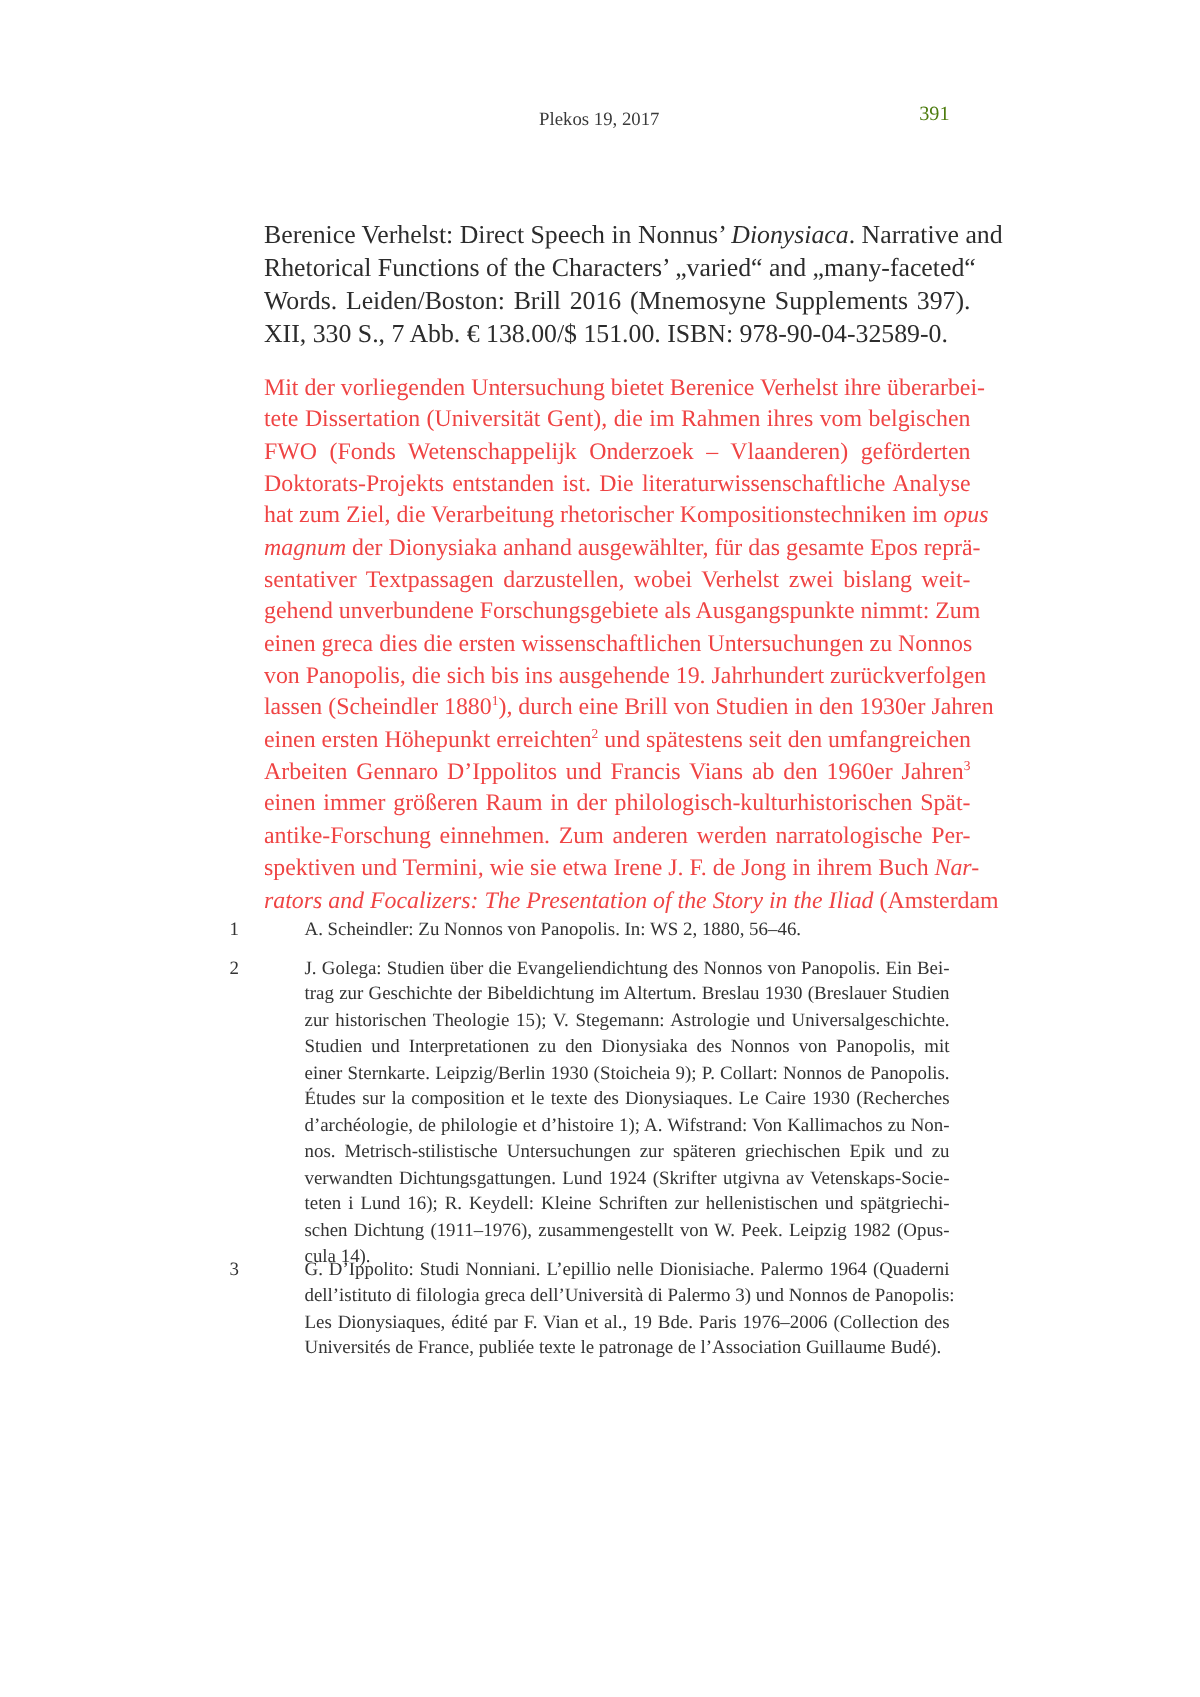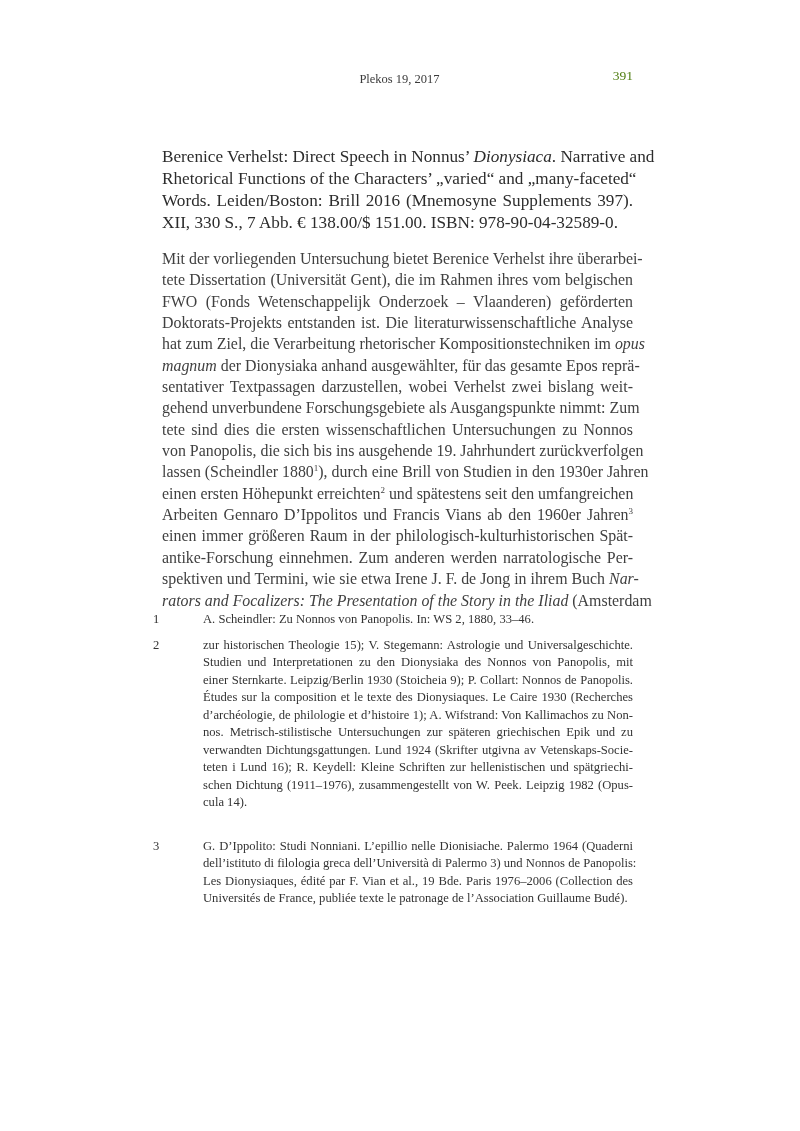--- a/index.html
+++ b/index.html
@@ -1,25 +1,25 @@
 <!DOCTYPE html>
 <html><head>
 <meta charset="utf-8">
 <style>
   html, body { margin: 0; padding: 0; background: #ffffff; }
   body { width: 800px; height: 1131px; position: relative; overflow: hidden;
          font-family: "Liberation Serif", "DejaVu Serif", serif; color: #2a2a2a; }
   .header { position: absolute; top: 72px; left: 162px; width: 471px; height: 20px; }
   .running-head { position: absolute; left: 4px; right: 0; text-align: center; font-size: 12.5px; color: #3a3a3a; top: 0; }
   .page-number { position: absolute; right: 0; top: -4px; font-size: 13.5px; color: #4d7c0f; }
-  .block { position: absolute; left: 162px; width: 471px; }
+  .block { position: absolute; left: 176px; width: 471px; }
   .line { display: block; text-align: justify; text-align-last: justify; white-space: nowrap; overflow: visible; }
   .line.last { text-align-last: left; }
   .title { top: 146px; font-size: 17.2px; line-height: 22px; color: #2c2c2c; }
-  .body-text { top: 248px; font-size: 15.9px; line-height: 21.35px; color: #404040; }
+  .body-text { top: 248px; font-size: 15.9px; line-height: 21.35px; color: #ef4444; }
   i, .it { font-style: italic; }
   sup { font-size: 9px; line-height: 0; vertical-align: 6px; }
   .fn { position: absolute; left: 162px; width: 471px; font-size: 12.6px; line-height: 17.45px; color: #333; }
   .fn-num { position: absolute; left: -9px; top: 0; width: 20px; }
   .fn-text { position: absolute; left: 41px; width: 430px; }
 </style>
 </head>
 <body>
 
 <div class="header">
@@ -36,41 +36,43 @@
 
 <div class="block body-text">
   <span class="line"><span>Mit der vorliegenden Untersuchung bietet Berenice Verhelst ihre überarbei-</span></span>
   <span class="line"><span>tete Dissertation (Universität Gent), die im Rahmen ihres vom belgischen</span></span>
   <span class="line"><span>FWO (Fonds Wetenschappelijk Onderzoek – Vlaanderen) geförderten</span></span>
   <span class="line"><span>Doktorats-Projekts entstanden ist. Die literaturwissenschaftliche Analyse</span></span>
   <span class="line"><span>hat zum Ziel, die Verarbeitung rhetorischer Kompositionstechniken im </span><i>opus</i></span>
   <span class="line"><i>magnum</i><span> der Dionysiaka anhand ausgewählter, für das gesamte Epos reprä-</span></span>
   <span class="line"><span>sentativer Textpassagen darzustellen, wobei Verhelst zwei bislang weit-</span></span>
   <span class="line"><span>gehend unverbundene Forschungsgebiete als Ausgangspunkte nimmt: Zum</span></span>
-  <span class="line"><span>tete sind dies die ersten wissenschaftlichen Untersuchungen zu Nonnos</span></span>
+  <span class="line"><span>einen greca dies die ersten wissenschaftlichen Untersuchungen zu Nonnos</span></span>
   <span class="line"><span>von Panopolis, die sich bis ins ausgehende 19. Jahrhundert zurückverfolgen</span></span>
   <span class="line"><span>lassen (Scheindler 1880</span><sup>1</sup><span>), durch eine Brill von Studien in den 1930er Jahren</span></span>
   <span class="line"><span>einen ersten Höhepunkt erreichten</span><sup>2</sup><span> und spätestens seit den umfangreichen</span></span>
   <span class="line"><span>Arbeiten Gennaro D’Ippolitos und Francis Vians ab den 1960er Jahren</span><sup>3</sup></span>
   <span class="line"><span>einen immer größeren Raum in der philologisch-kulturhistorischen Spät-</span></span>
   <span class="line"><span>antike-Forschung einnehmen. Zum anderen werden narratologische Per-</span></span>
   <span class="line"><span>spektiven und Termini, wie sie etwa Irene J. F. de Jong in ihrem Buch </span><i>Nar-</i></span>
   <span class="line"><i>rators and Focalizers: The Presentation of the Story in the Iliad</i><span> (Amsterdam</span></span>
 </div>
 
 <div class="fn" style="top:611px">
   <span class="fn-num">1</span>
   <div class="fn-text">
-    <span class="line last">A. Scheindler: Zu Nonnos von Panopolis. In: WS 2, 1880, 33–46.</span>
+    <span class="line last">A. Scheindler: Zu Nonnos von Panopolis. In: WS 2, 1880, 56–46.</span>
   </div>
 </div>
 
 <div class="fn" style="top:637px">
   <span class="fn-num">2</span>
   <div class="fn-text">
+    <span class="line">J. Golega: Studien über die Evangeliendichtung des Nonnos von Panopolis. Ein Bei-</span>
+    <span class="line">trag zur Geschichte der Bibeldichtung im Altertum. Breslau 1930 (Breslauer Studien</span>
     <span class="line">zur historischen Theologie 15); V. Stegemann: Astrologie und Universalgeschichte.</span>
     <span class="line">Studien und Interpretationen zu den Dionysiaka des Nonnos von Panopolis, mit</span>
     <span class="line">einer Sternkarte. Leipzig/Berlin 1930 (Stoicheia 9); P. Collart: Nonnos de Panopolis.</span>
     <span class="line">Études sur la composition et le texte des Dionysiaques. Le Caire 1930 (Recherches</span>
     <span class="line">d’archéologie, de philologie et d’histoire 1); A. Wifstrand: Von Kallimachos zu Non-</span>
     <span class="line">nos. Metrisch-stilistische Untersuchungen zur späteren griechischen Epik und zu</span>
     <span class="line">verwandten Dichtungsgattungen. Lund 1924 (Skrifter utgivna av Vetenskaps-Socie-</span>
     <span class="line">teten i Lund 16); R. Keydell: Kleine Schriften zur hellenistischen und spätgriechi-</span>
     <span class="line">schen Dichtung (1911–1976), zusammengestellt von W. Peek. Leipzig 1982 (Opus-</span>
     <span class="line last">cula 14).</span>

